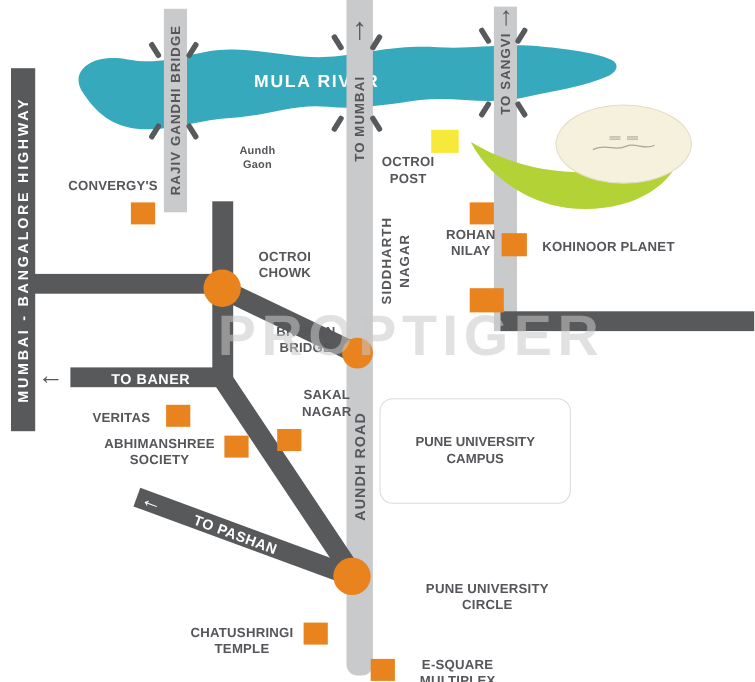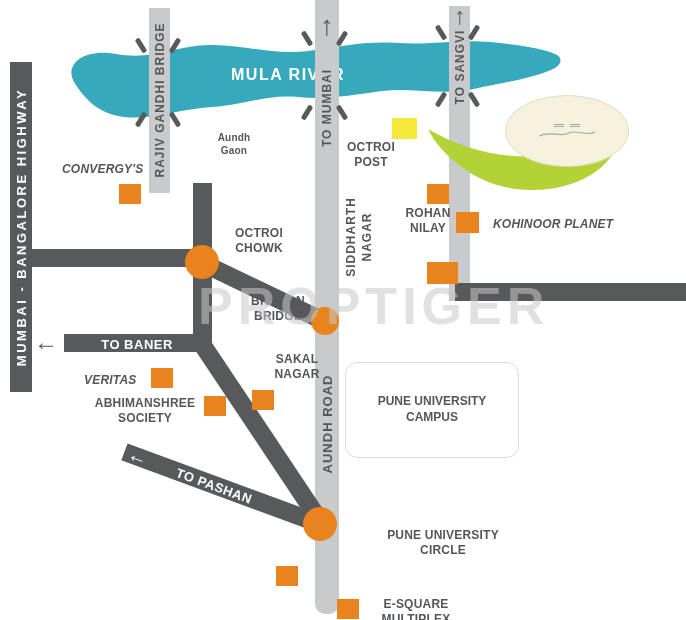--- a/index.html
+++ b/index.html
@@ -15,21 +15,21 @@
   .riversvg { position:absolute; left:58px; top:38px; z-index:1; }
   .riverlbl { position:absolute; left:185px; top:66px; width:120px; color:#fff; font-weight:700;
               font-size:16px; letter-spacing:1.5px; text-align:center; z-index:2;margin-left:43px; }
 
   .road  { position:absolute; background:var(--road-light); z-index:2; }
   .droad { position:absolute; background:var(--road-dark);  z-index:3; }
   .tick  { position:absolute; width:16px; height:5px; background:var(--road-dark); border-radius:2px; z-index:3; }
 
   .lbl { position:absolute; color:var(--text); font-weight:700; font-size:12px; line-height:1.25;
          text-align:center; letter-spacing:.2px; z-index:5; }
-  .nowrap { white-space:nowrap;font-style:italic; }
+  .nowrap { white-space:nowrap; }
   .vlbl { position:absolute; transform:translate(-50%,-50%) rotate(-90deg); white-space:nowrap;
           font-weight:700; color:var(--text); font-size:12px; letter-spacing:1px; z-index:5; }
 
   .sq   { position:absolute; background:var(--marker-orange); z-index:4; }
   .ysq  { position:absolute; background:var(--marker-yellow); z-index:4; }
   .node { position:absolute; background:var(--marker-orange); border-radius:50%; z-index:4; }
 
   .roadlbl { position:absolute; color:#fff; font-weight:700; font-size:13px; letter-spacing:.5px;
              text-align:center; z-index:4; }
   .arrow { position:absolute; color:var(--road-dark); font-weight:700; z-index:4; line-height:1; }
@@ -126,20 +126,21 @@
   <div class="lbl" style="left:340px;top:140px;width:62px">OCTROI POST</div>
   <div class="lbl nowrap" style="left:62px;top:162px">CONVERGY'S</div>
   <div class="lbl" style="left:222px;top:226px;width:74px">OCTROI CHOWK</div>
   <div class="lbl nowrap" style="left:493px;top:217px">KOHINOOR PLANET</div>
   <div class="lbl" style="left:398px;top:206px;width:60px">ROHAN NILAY</div>
   <div class="lbl" style="left:243px;top:294px;width:70px">BREMAN BRIDGE</div>
   <div class="lbl nowrap" style="left:84px;top:373px">VERITAS</div>
   <div class="lbl" style="left:263px;top:352px;width:68px">SAKAL NAGAR</div>
   <div class="lbl" style="left:86px;top:396px;width:118px">ABHIMANSHREE SOCIETY</div>
   <div class="lbl" style="left:378px;top:528px;width:130px">PUNE UNIVERSITY CIRCLE</div>
+  <div class="lbl" style="left:166px;top:568px;width:108px">CHATUSHRINGI TEMPLE</div>
   <div class="lbl" style="left:366px;top:597px;width:100px">E-SQUARE MULTIPLEX</div>
 
   <div class="campus">
     <div class="campus-lbl">PUNE UNIVERSITY CAMPUS</div>
   </div>
 
   <svg class="swoosh" width="202" height="86" viewBox="0 0 202 86">
     <path style="fill:var(--logo-green)" d="M 4,12 C 58,44 124,50 196,20 C 188,54 146,78 92,72 C 52,67 18,40 4,12 Z"></path>
   </svg>
   <div class="ellipse">

